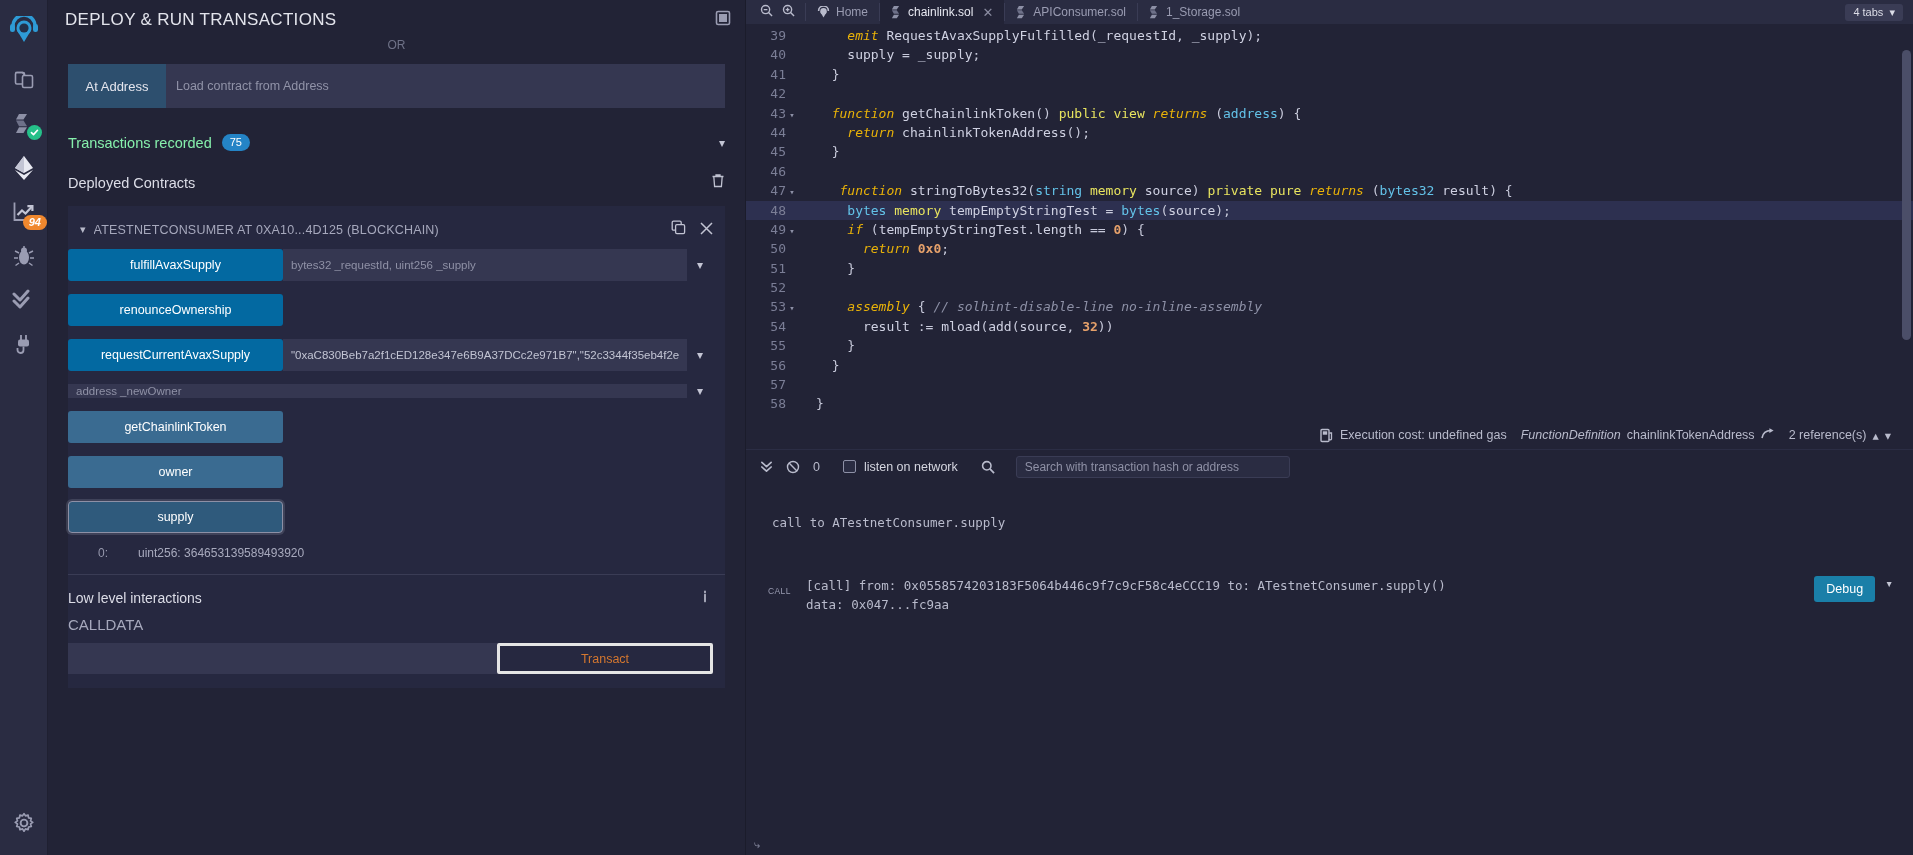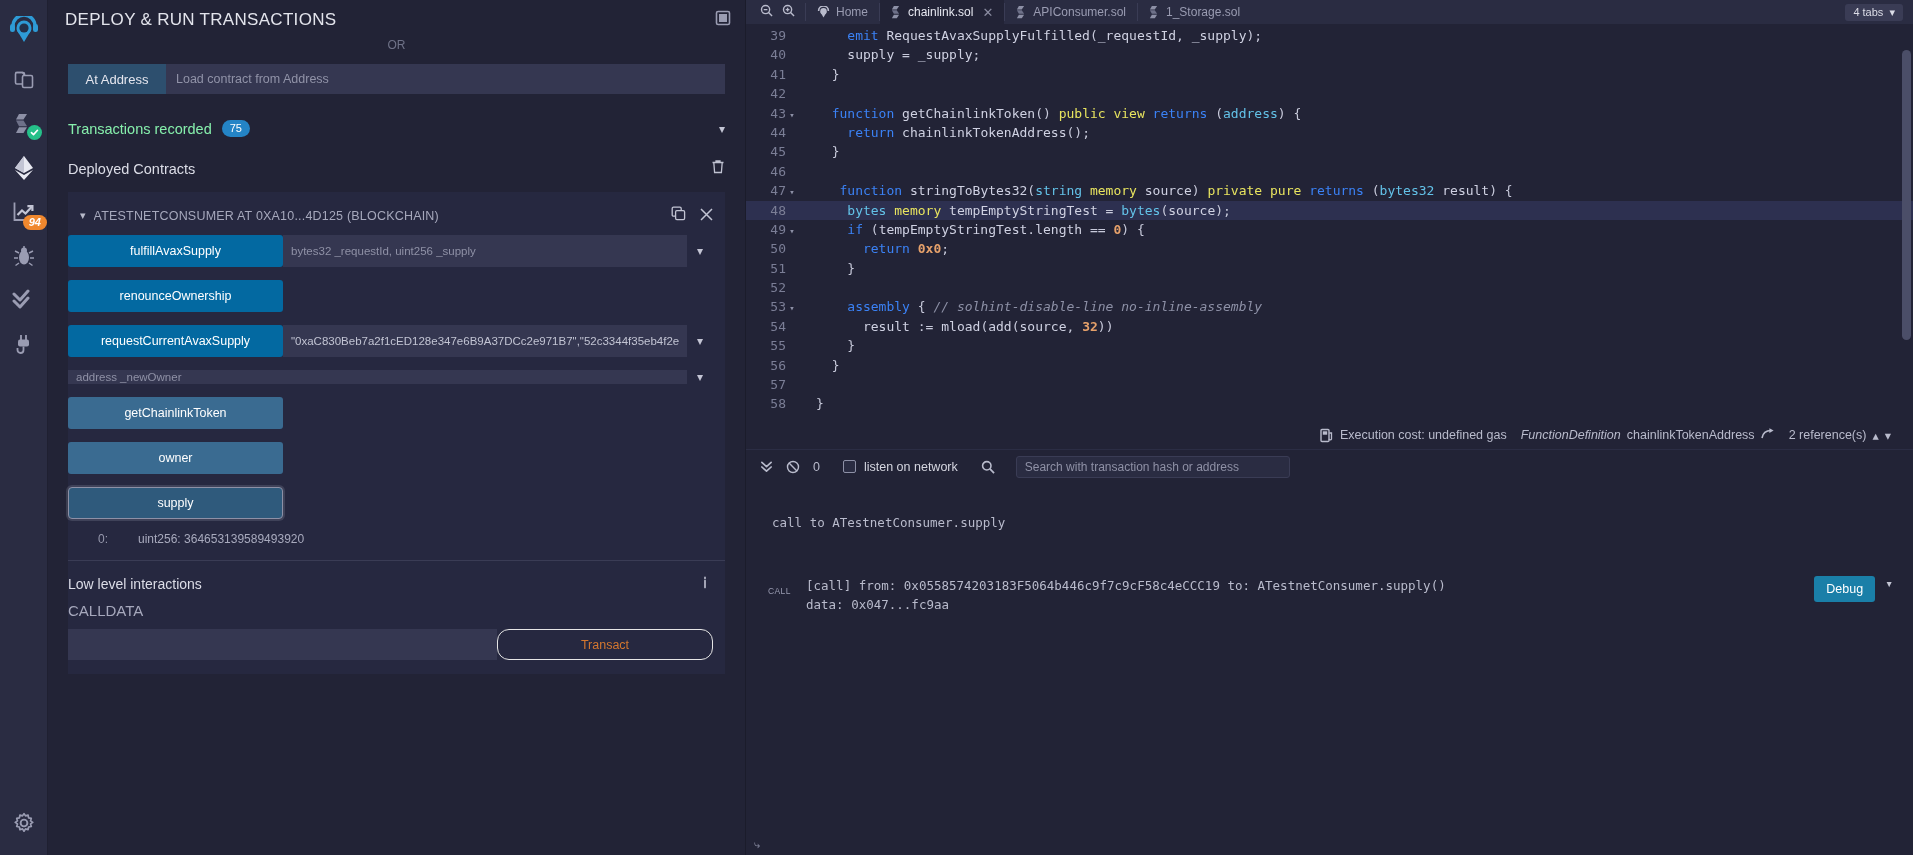--- a/index.html
+++ b/index.html
@@ -60,21 +60,21 @@
   .panel-header .hicon { color:#9a9cb0; cursor:pointer; }
 
   .panel-body { padding: 0 20px 0 20px; }
 
   .cut-text {
     text-align:center;color:#6f7288;font-size:12px;height:14px;
     overflow:hidden;margin-top:-2px;
   }
 
   .at-address-row {
-    display: flex; margin-top: 12px; height: 30px;
+    display: flex; margin-top: 12px; height: 44px;
   }
   .at-address-btn {
     background: #2d4f6e; color: #e5e6ee; border: none;
     width: 98px; font-size: 13px; cursor: pointer;
     display:flex;align-items:center;justify-content:center;
   }
   .at-address-input {
     flex: 1 1 auto; background: #353751; border: none;
     color: #b9bbcc; font-size: 12.5px; padding: 0 10px;
     font-family: "Liberation Sans", sans-serif;
@@ -161,23 +161,23 @@
   .calldata-lbl { font-size: 15px; color:#a6a8bc; margin-top: 9px; }
 
   .calldata-row { display:flex; margin-top: 10px; height: 31px; }
   .calldata-input {
     flex:1 1 auto; background:#353751; border:none; color:#c2c4d3;
     font-size:12px; padding:0 8px;
     font-family: "Liberation Sans", sans-serif;
   }
   .transact-btn {
     width: 216px; flex:0 0 216px;
-    background: transparent; border: 1px solid #e5e5e5;
+    background: transparent; border: 3px solid #e5e5e5;
     color: #d4772f; font-size: 12.5px; cursor:pointer;
-    border-radius: 12px;
+    border-radius: 2px;
     font-family: "Liberation Sans", sans-serif;
   }
 
   
   .rightwrap {
     flex: 1 1 auto; height: 855px;
     display:flex; flex-direction:column;
     background:#222336; border-left: 1px solid #1b1c2b;
     min-width:0;
   }
@@ -217,21 +217,21 @@
   .gutter {
     width: 56px; flex:0 0 56px; text-align:right; padding-right:4px;
     color:#7b7e96; user-select:none;
   }
   .gutter .fold { display:inline-block;width:12px;text-align:center;color:#8d90a6;font-size:9px;}
   .code { padding-left: 14px; color:#c8cadb; }          
   .k-kw    { color:#e8e45f; }
   .k-num   { color:#e5a06a; font-weight:bold;}
   .k-com   { color:#8d90a6; font-style:italic; }
   .k-plain { color:#cfd1e2; }
-  .k-ret   { color:#3b82f6; }
+  .k-ret   { color:#eab308;font-style:italic; }
   .k-blue  { color:#63c2e8; }
 
   .editor-status {
     flex:0 0 28px; height:28px; display:flex; align-items:center;
     justify-content:flex-end; gap:14px; padding-right: 22px;
     font-size:12.5px; color:#b9bbcc; background:#222336;
   }
   .editor-status .stitem { display:flex; align-items:center; gap:6px; }
   .editor-status .ital { font-style: italic; }
 

